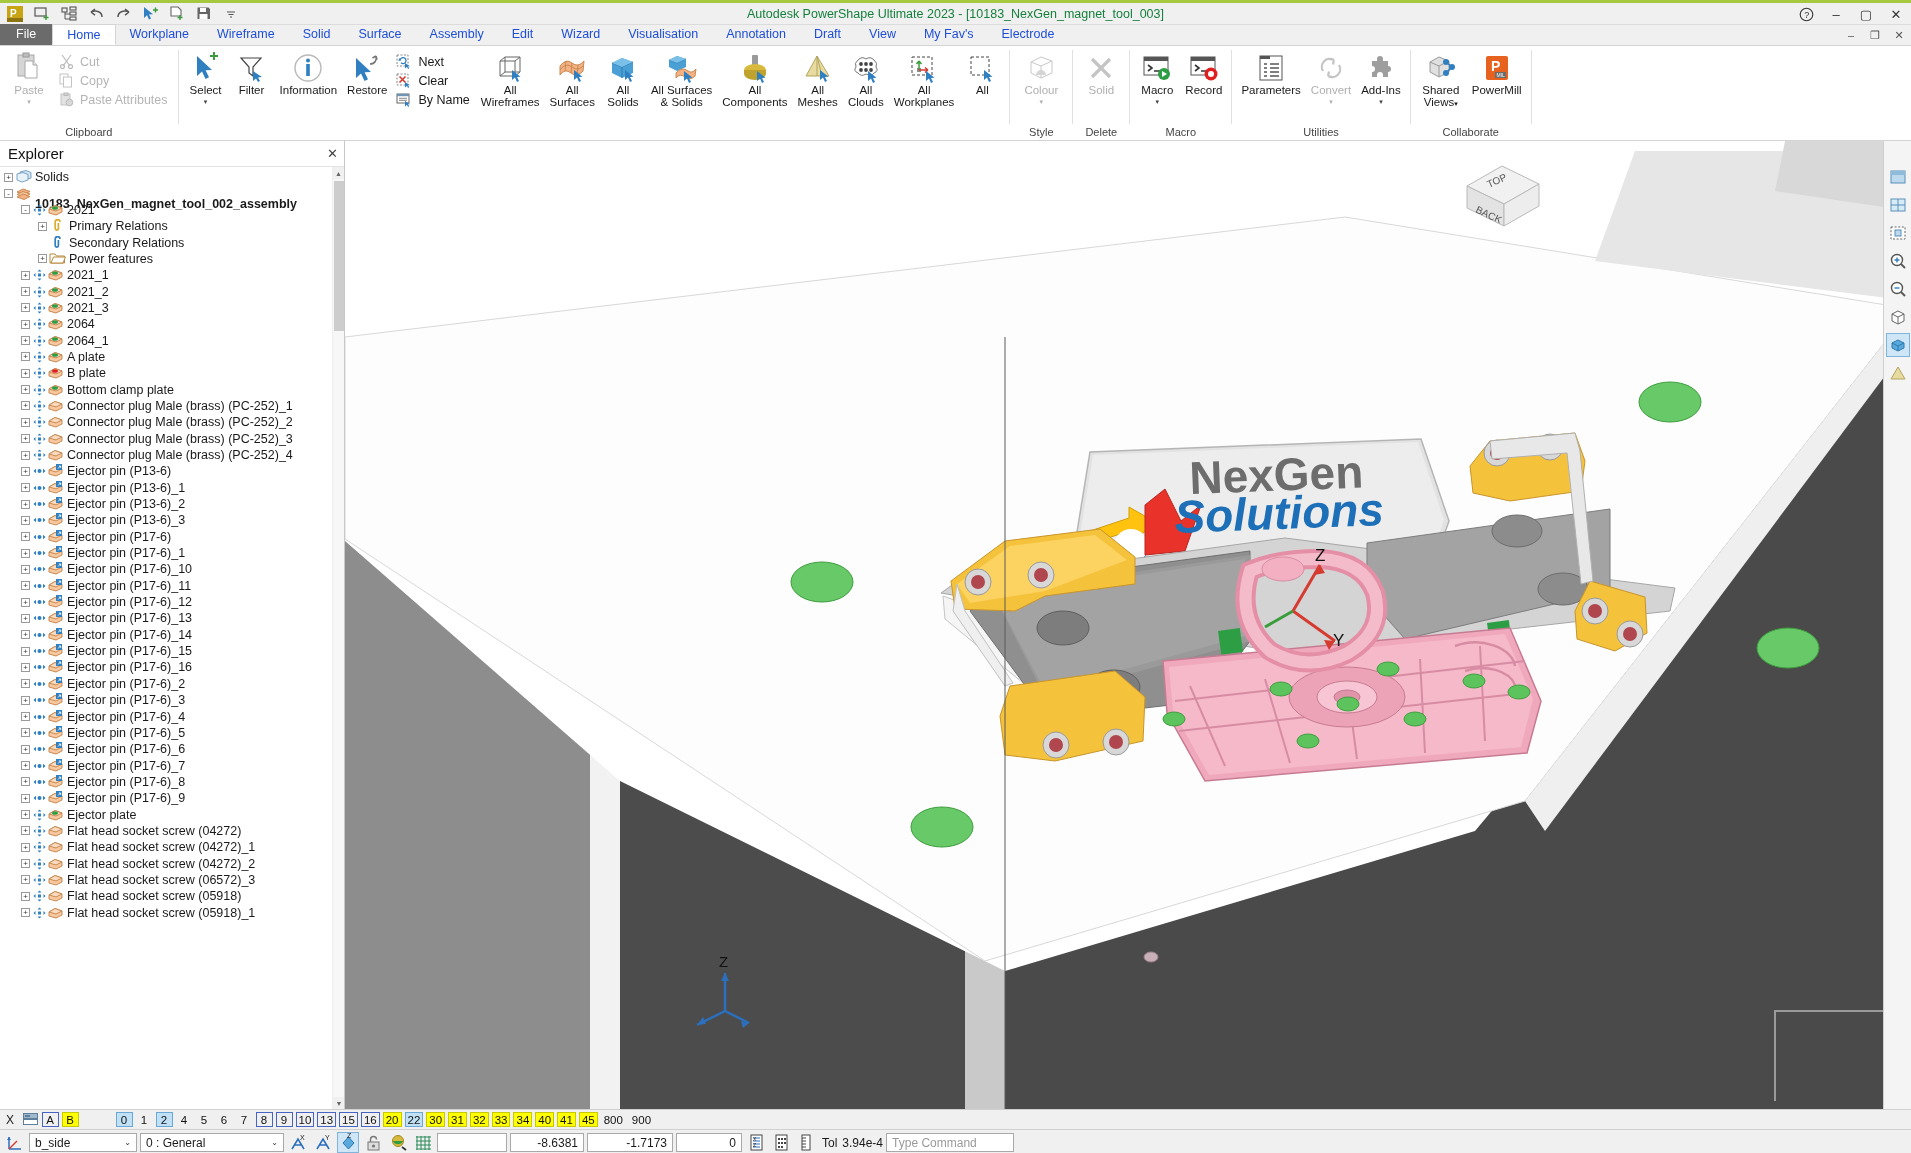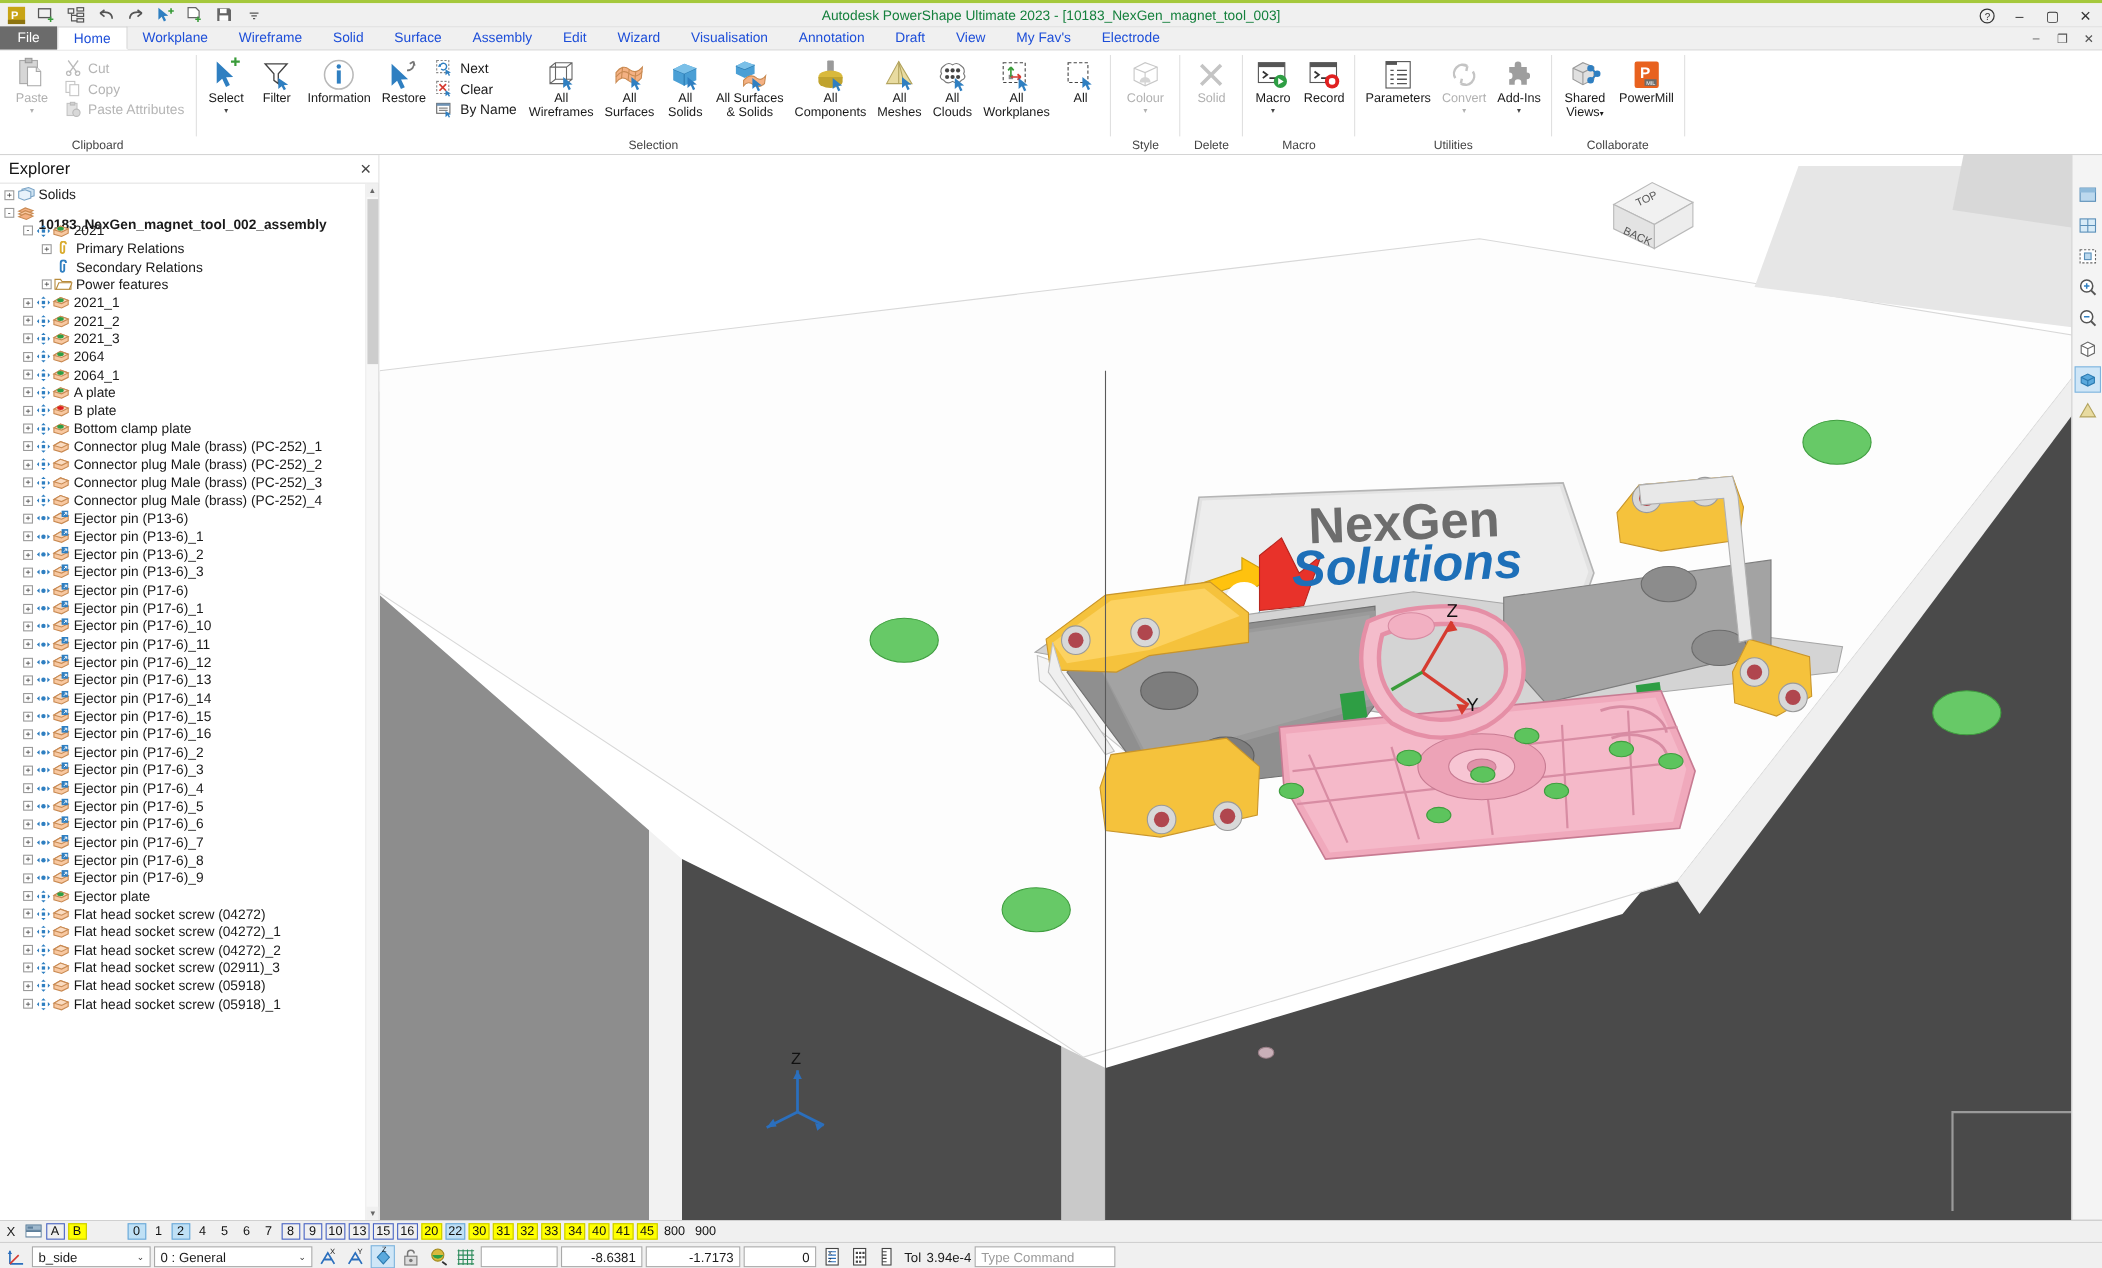--- a/index.html
+++ b/index.html
@@ -435,21 +435,20 @@
       <div class="bigbtn">
         <div class="ico">
           <svg width="32" height="32" viewBox="0 0 32 32">
               <rect x="5" y="5" width="18" height="18" fill="none" stroke="#444" stroke-dasharray="3 2"></rect>
               <path d="M18 18 L18 28 L21 25.5 L23 30 L25 29 L23 25 L26.5 24.8 Z" fill="#2f7fc1"></path>
             </svg>
         </div>
         <div class="lbl"><span>All</span></div>
       </div>
     </div>
-    <div class="glabel">Selection</div>
   </div>
   <div class="gsep"></div>
 
   <div class="rgroup">
     <div class="gbody">
       <div class="bigbtn disabled" style="min-width:54px">
         <div class="ico">
           <svg width="32" height="30" viewBox="0 0 32 30">
               <path d="M6 9 L16 4 L27 8 L27 20 L16 25 L6 20 Z" fill="none" stroke="#c8c8c8"></path>
               <path d="M6 9 L16 13 L27 8" fill="none" stroke="#c8c8c8"></path>
@@ -1306,21 +1305,21 @@
                 <path d="M6.5 0.5 l2 2 h-4 z M6.5 11.5 l2 -2 h-4 z M0.5 6 l2 -2 v4 z M12.5 6 l-2 -2 v4 z" fill="#2f7fc1"></path>
                 <rect x="5" y="4.5" width="3" height="3" fill="#2f7fc1"></rect>
               </svg>
             </div>
             <div class="tico">
               <svg width="17" height="14" viewBox="0 0 17 14">
                 <path d="M2 6 L8 2.5 L15 5 L15 9 L9 12 L2 10 Z" fill="#f8c8a0" stroke="#c98a52"></path>
                 <path d="M2 6 L8 2.5 L15 5 L9 8 Z" fill="#fadbc0" stroke="#c98a52"></path>
               </svg>
             </div>
-            <div class="nm">Flat head socket screw (02911)_3</div>
+            <div class="nm">Flat head socket screw (06572)_3</div>
           </div>
           <div class="node" style="padding-left: 21px;">
             <div class="plus">+</div>
             <div class="mv">
               <svg width="13" height="12" viewBox="0 0 13 12">
                 <path d="M6.5 0.5 l2 2 h-4 z M6.5 11.5 l2 -2 h-4 z M0.5 6 l2 -2 v4 z M12.5 6 l-2 -2 v4 z" fill="#2f7fc1"></path>
                 <rect x="5" y="4.5" width="3" height="3" fill="#2f7fc1"></rect>
               </svg>
             </div>
             <div class="tico">

